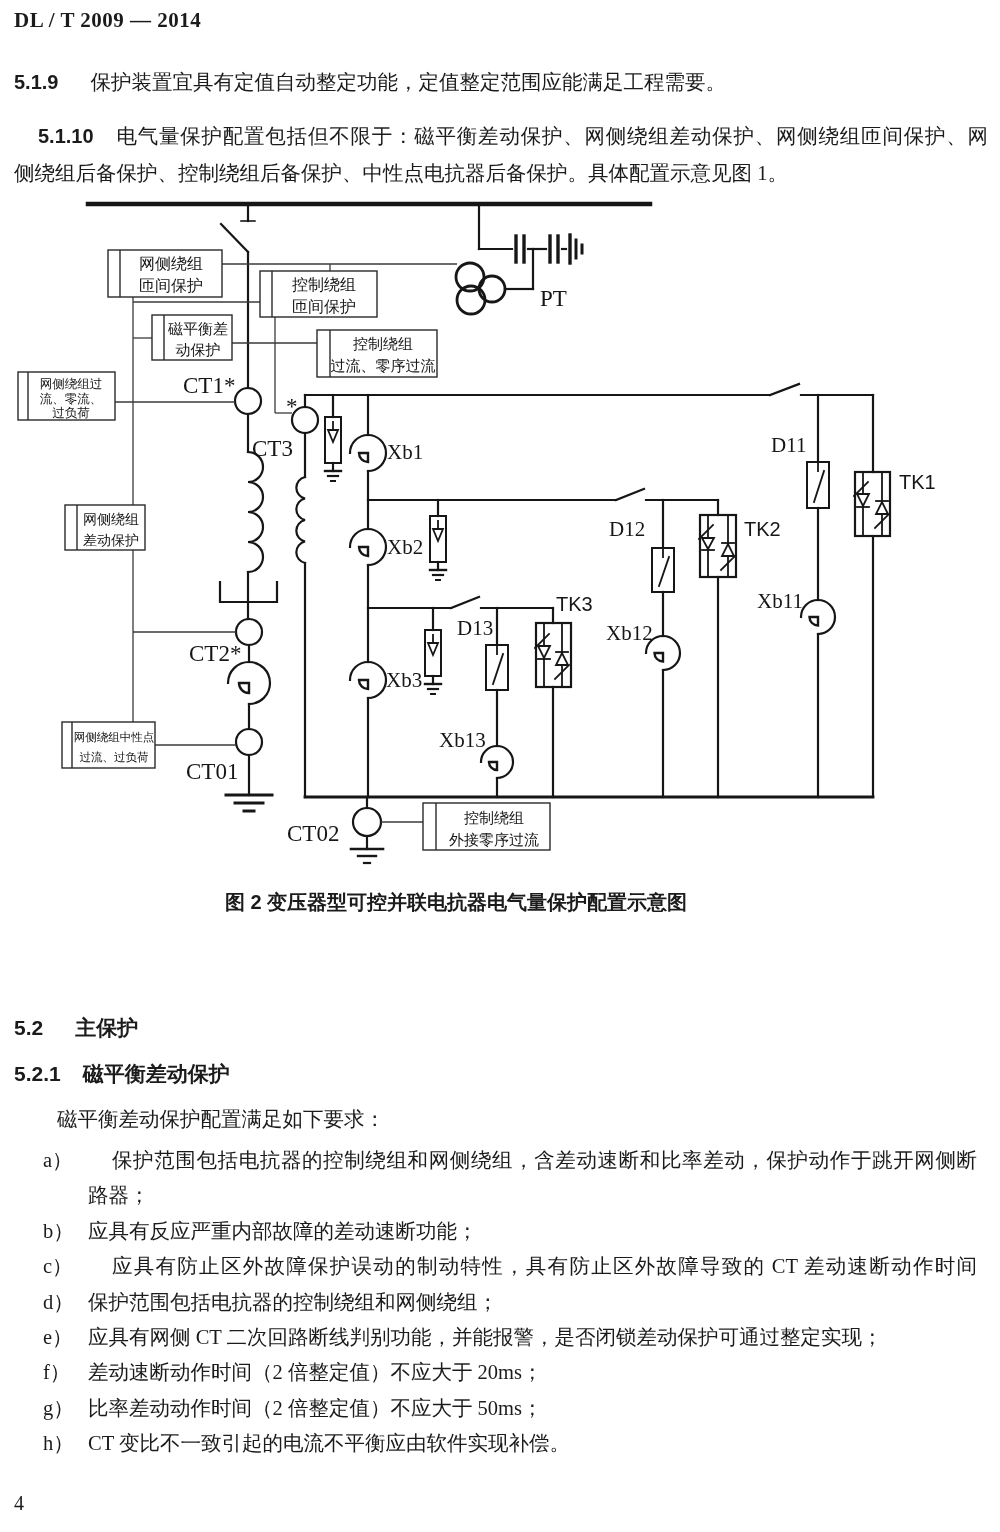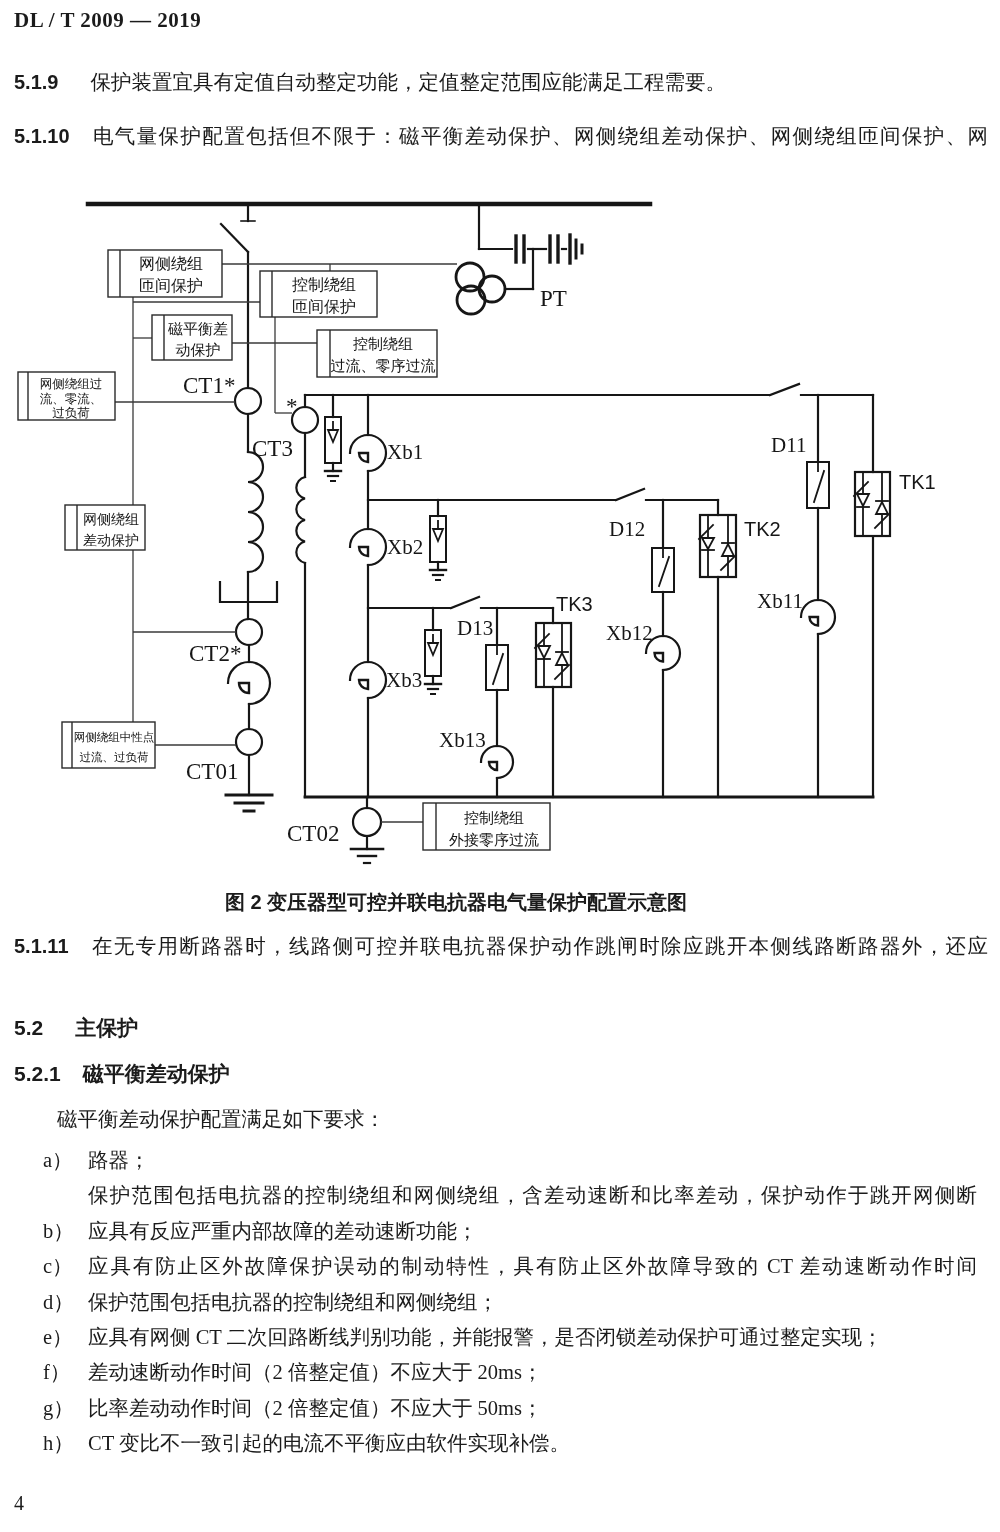--- a/index.html
+++ b/index.html
@@ -6,21 +6,21 @@
   body{
     width:1000px;height:1532px;background:#ffffff;position:relative;
     font-family:"Liberation Serif","DejaVu Serif",serif;color:#1b1b1b;
     overflow:hidden;
   }
   .abs{position:absolute;}
   .num{font-family:"Liberation Sans","DejaVu Sans",sans-serif;font-weight:bold;}
   .docno{font-family:"Liberation Serif","DejaVu Serif",serif;font-weight:bold;font-size:21px;letter-spacing:.5px;}
   .para{font-size:20.5px;}
   .pline{line-height:37px;white-space:nowrap;}
-  .jl{text-align:justify;text-align-last:justify;white-space:normal;}
+  .jl{text-align:justify;text-align-last:justify;white-space:normal;margin-left:24px;}
   .gap{display:inline-block;width:32px;}
   .gap2{display:inline-block;width:22px;}
   .heading{font-family:"Liberation Sans","DejaVu Sans",sans-serif;font-weight:bold;font-size:21px;white-space:nowrap;}
   .caption{width:912px;text-align:center;font-family:"Liberation Sans","DejaVu Sans",sans-serif;
            font-weight:bold;font-size:20px;}
   .items{width:934px;}
   .item{display:flex;align-items:flex-start;}
   .ilabel{flex:none;width:45px;font-size:20.5px;line-height:35.4px;}
   .itext{flex:1;}
   .lineA{font-size:20.5px;line-height:35.4px;height:35.4px;white-space:nowrap;}
@@ -28,28 +28,29 @@
   .pagenum{font-size:20px;}
   svg text{fill:#161616;}
   .lbl{font-family:"Liberation Serif","DejaVu Serif",serif;font-size:23px;}
   .lbm{font-family:"Liberation Serif","DejaVu Serif",serif;font-size:21px;}
   .lbs{font-family:"Liberation Sans","DejaVu Sans",sans-serif;font-size:20px;}
   .bt{font-family:"Liberation Serif","DejaVu Serif",serif;text-anchor:middle;}
 </style>
 </head>
 <body>
 
-<div class="abs docno" style="left:14px;top:8px;">DL / T 2009 — 2019</div>
+<div class="abs docno" style="left:14px;top:8px;">DL / T 2009 — 2014</div>
 
 <div class="abs para pline" style="left:14px;top:64px;width:974px;">
   <span class="num" style="font-size:20px;text-align:center;">5.1.9</span><span class="gap"></span><span>保护装置宜具有定值自动整定功能，定值整定范围应能满足工程需要。</span>
 </div>
 
 <div class="abs para" style="left:14px;top:118px;width:974px;">
   <div class="pline jl"><span class="num" style="font-size:20px;">5.1.10</span><span class="gap2"></span><span>电气量保护配置包括但不限于：磁平衡差动保护、网侧绕组差动保护、网侧绕组匝间保护、网</span></div>
+  <div class="pline">侧绕组后备保护、控制绕组后备保护、中性点电抗器后备保护。具体配置示意见图 1。</div>
 </div>
 
 <svg class="abs" style="left:0;top:195px;" width="1000" height="680" viewBox="0 195 1000 680">
 
   <g stroke="#161616" fill="none" stroke-width="2.2" stroke-linecap="square">
 
     <line x1="88" y1="204" x2="650" y2="204" stroke-width="4.5"></line>
 
     <g>
       <line x1="248" y1="206" x2="248" y2="221"></line>
@@ -363,38 +364,37 @@
   <text class="lbm" x="609" y="536">D12</text>
   <text class="lbm" x="457" y="635">D13</text>
   <text class="lbs" x="899" y="489">TK1</text>
   <text class="lbs" x="744" y="536">TK2</text>
   <text class="lbs" x="556" y="611">TK3</text>
 </svg>
 
 <div class="abs caption" style="left:0;top:889px;">图 2  变压器型可控并联电抗器电气量保护配置示意图</div>
 
 <div class="abs para" style="left:14px;top:928px;width:974px;">
-  <div class="pline jl"><span class="num" style="font-size:20px;">5.1.11</span><span class="gap2"></span><span>在无专用断路器时，线路侧可控并联电抗器保护动作跳闸时除应跳开本侧线路断路器外，还应</span></div>
 </div>
 
 <div class="abs heading" style="left:14px;top:1014px;">
   <span>5.2</span><span class="gap"></span><span>主保护</span>
 </div>
 <div class="abs heading" style="left:14px;top:1060px;">
   <span>5.2.1</span><span class="gap2"></span><span>磁平衡差动保护</span>
 </div>
 
 <div class="abs para pline" style="left:57px;top:1101px;">磁平衡差动保护配置满足如下要求：</div>
 
 <div class="abs items" style="left:43px;top:1143px;">
   <div class="item">
     <span class="ilabel">a）</span>
     <div class="itext">
+      <div class="lineA jl">保护范围包括电抗器的控制绕组和网侧绕组，含差动速断和比率差动，保护动作于跳开网侧断</div>
       <div class="lineA">路器；</div>
-      <div class="lineA jl">保护范围包括电抗器的控制绕组和网侧绕组，含差动速断和比率差动，保护动作于跳开网侧断</div>
     </div>
   </div>
   <div class="item">
     <span class="ilabel">b）</span>
     <div class="itext">
         <div class="lineA">应具有反应严重内部故障的差动速断功能；</div>
       </div>
   </div>
   <div class="item">
     <span class="ilabel">c）</span>

